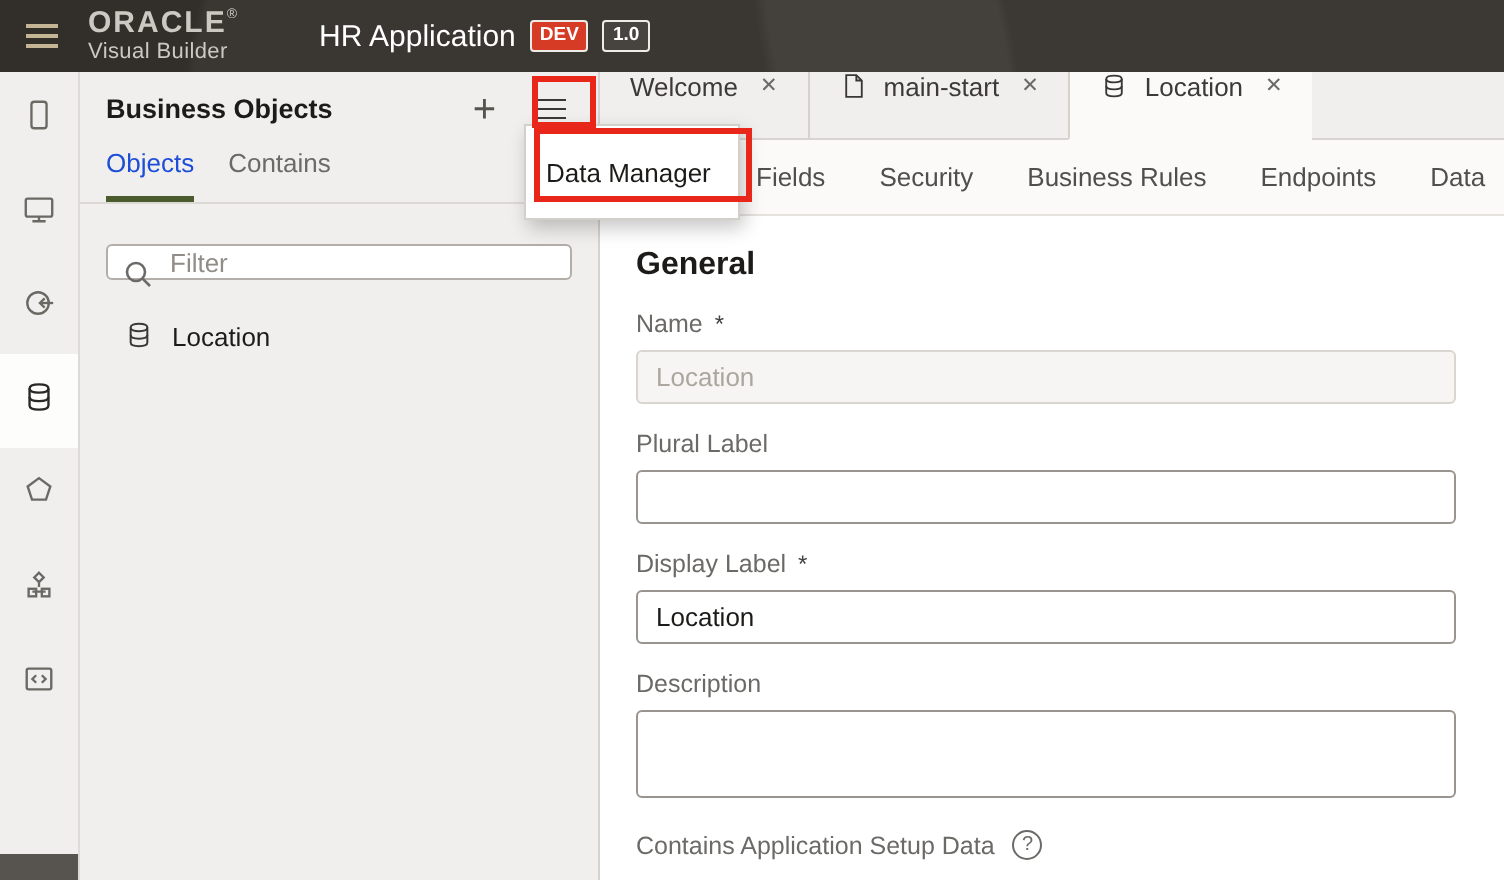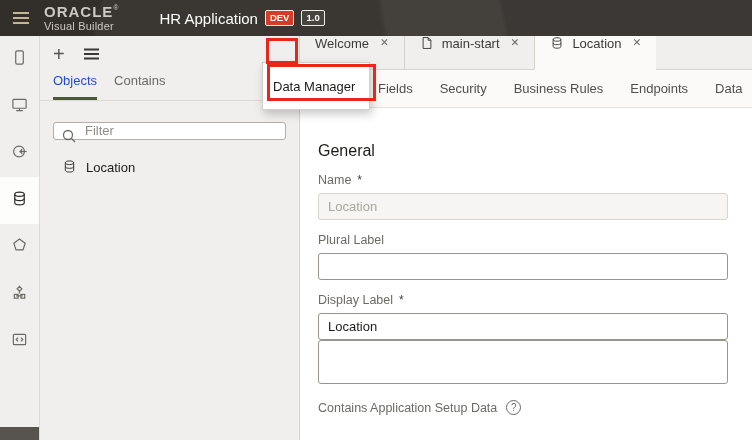--- a/index.html
+++ b/index.html
@@ -61,21 +61,21 @@
   .doc-tab + .doc-tab{ border-left:1px solid #d5d2cc;}
   .doc-tab.active{ background:#fbfaf9; margin-bottom:-1px; border-bottom:1px solid #fbfaf9;}
   .doc-tab svg{ width:14px; height:14px; stroke:#3a3835; fill:none; stroke-width:1.2; flex-shrink:0;}
   .tab-close{ font-size:10.5px; color:#6b6a67; margin-left:3px; cursor:pointer;}
   .subtabs{ height:38px; display:flex; align-items:center; gap:27px; padding-left:78px;
     background:#fbfaf9; border-bottom:1px solid #e5e2de; font-size:13px; color:#514f4c; flex-shrink:0;}
   .subtab{ cursor:pointer; white-space:nowrap;}
 
   
   .form{ padding:14px 24px 0 18px; overflow:hidden;}
-  .sect-title{ font-size:16px; font-weight:normal; color:#1c1b19; margin:20px 0 2px;}
+  .sect-title{ font-size:16px; font-weight:bold; color:#1c1b19; margin:2px 0 2px;}
   .f-label{ font-size:12.5px; color:#6b6a67; margin:13px 0 6px; display:flex; align-items:center; gap:6px;}
   .req{ color:#44423f; font-size:12px;}
   .f-input{ width:410px; height:27px; border:1px solid #99958e; border-radius:3px; font-size:13px;
     padding:0 9px; color:#1c1b19; background:#fff; display:block; font-family:"Liberation Sans",sans-serif;}
   .f-input:disabled{ background:#f6f5f3; border-color:#d9d5cf; color:#aba79f; -webkit-text-fill-color:#aba79f;}
   textarea.f-input{ height:44px; resize:none; padding-top:5px;}
   .help{ width:15px; height:15px; border:1.2px solid #6b6a67; border-radius:50%; color:#6b6a67;
     font-size:10px; display:inline-flex; align-items:center; justify-content:center; margin-left:3px;}
 
   
@@ -147,20 +147,21 @@
       <span><svg viewBox="0 0 18 18">
             <rect x="2.5" y="3.5" width="13" height="11" rx="1"></rect>
             <path d="M7.5 7l-2 2 2 2M10.5 7l2 2-2 2"></path>
           </svg></span>
     </div>
     <div class="rail-footer"></div>
   </nav>
 
   <aside class="panel">
     <div class="panel-head">
+      <div class="panel-title">Business Objects</div>
       <div class="icon-plus">+</div>
       <div class="p-burger">
           <span></span>
         </div>
     </div>
     <div class="panel-tabs">
       <div class="panel-tab active">Objects</div>
       <div class="panel-tab">Contains</div>
     </div>
     <div class="filter-wrap">
@@ -232,20 +233,23 @@
         <span>Plural Label</span>
       </div>
       <input class="f-input" type="text" style="">
 
       <div class="f-label">
         <span>Display Label</span>
           <span class="req">*</span>
       </div>
       <input class="f-input" type="text" value="Location" style="">
 
+      <div class="f-label">
+        <span>Description</span>
+      </div>
       <textarea class="f-input" style=""></textarea>
 
       <div class="f-label" style="margin-top:16px;">
         <span>Contains Application Setup Data</span>
         <span class="help">?</span>
       </div>
 
     </div>
   </section>
 </div>

